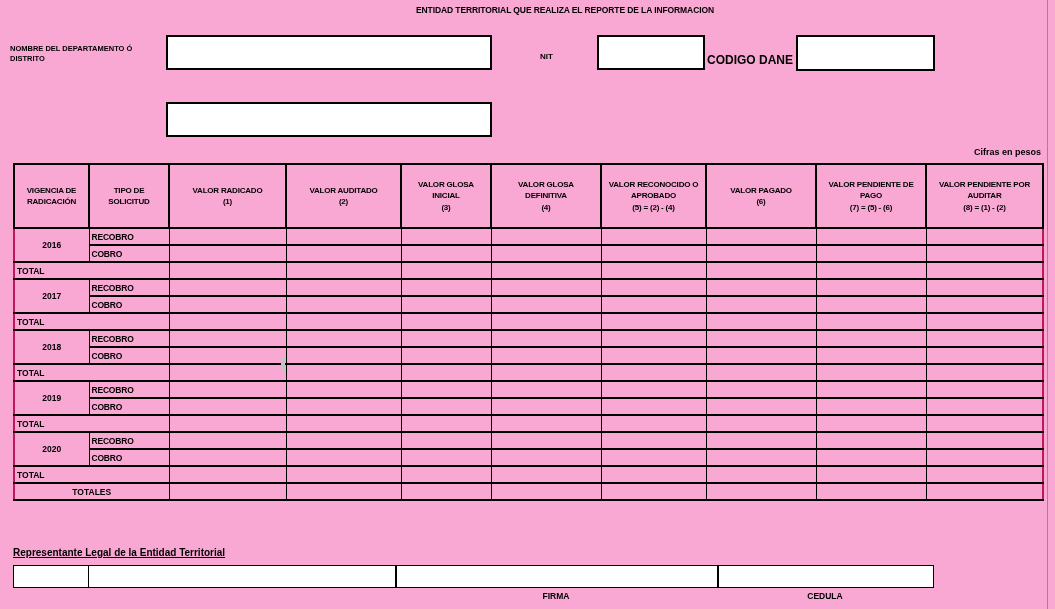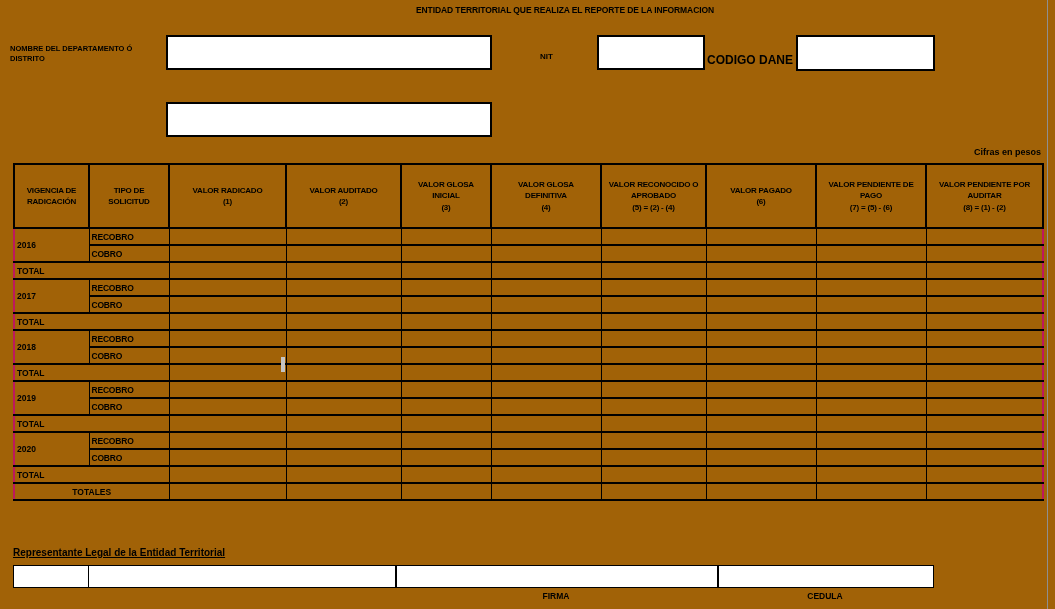--- a/index.html
+++ b/index.html
@@ -1,16 +1,16 @@
 <!DOCTYPE html>
 <html><head>
 <meta charset="utf-8">
 <style>
   html,body{margin:0;padding:0;background:#fff;}
-  .page{position:relative;width:1055px;height:609px;background:#a16207;color:#000;
+  .page{position:relative;width:1055px;height:609px;background:#f9a8d4;color:#000;
         font-family:"Liberation Sans",sans-serif;overflow:hidden;}
   .title{position:absolute;top:5px;left:75px;width:980px;text-align:center;
          font-size:8.5px;font-weight:bold;letter-spacing:-0.1px;}
   .lbl{position:absolute;font-weight:bold;font-size:7.5px;line-height:1.35;white-space:pre-line;}
   .lbl-dept{left:10px;top:44px;width:170px;}
   .lbl-nit{left:540px;top:52px;font-size:8px;}
   .lbl-dane{left:707px;top:52px;font-size:12px;}
   .lbl-fecha{left:10px;top:105px;width:170px;font-size:8px;}
   .inputbox{position:absolute;border:2px solid #000;background:#fff;font-size:9px;
             font-weight:bold;padding:1px 3px;}
@@ -20,21 +20,21 @@
   .box-fecha{left:166px;top:102px;width:316px;height:29px;}
   .units{position:absolute;top:147px;right:14px;font-size:9px;font-weight:bold;}
 
   table.main{position:absolute;left:13px;top:163px;width:1029px;border-collapse:collapse;
              table-layout:fixed;border:2px solid #be185d;}
   .main th{border:2px solid #000;font-size:8px;font-weight:bold;text-align:center;
            white-space:pre-line;line-height:1.4;padding:1px;height:60px;
            letter-spacing:-0.2px;vertical-align:middle;}
   .main td{border:1px solid #000;border-top-width:2px;border-bottom-width:2px;
            height:15px;padding:0 2px;font-size:8.5px;font-weight:bold;vertical-align:middle;}
-  .yr{margin-left:14px;}
+  .yr{text-align:center;margin-left:14px;}
   .tp{font-size:8px;text-align:left;letter-spacing:-0.2px;}
   .total{text-align:left;}
   .totales{text-align:center;}
   .c0{border-left-width:2px;}
   .c1{border-left-width:3px;}
   .c6{border-left-width:2px;}
 
   .artifact{position:absolute;left:281px;top:357px;width:4px;height:15px;background:#c4c4c4;}
 
   .replabel{position:absolute;left:13px;top:547px;font-size:10px;font-weight:bold;text-decoration:underline;}

